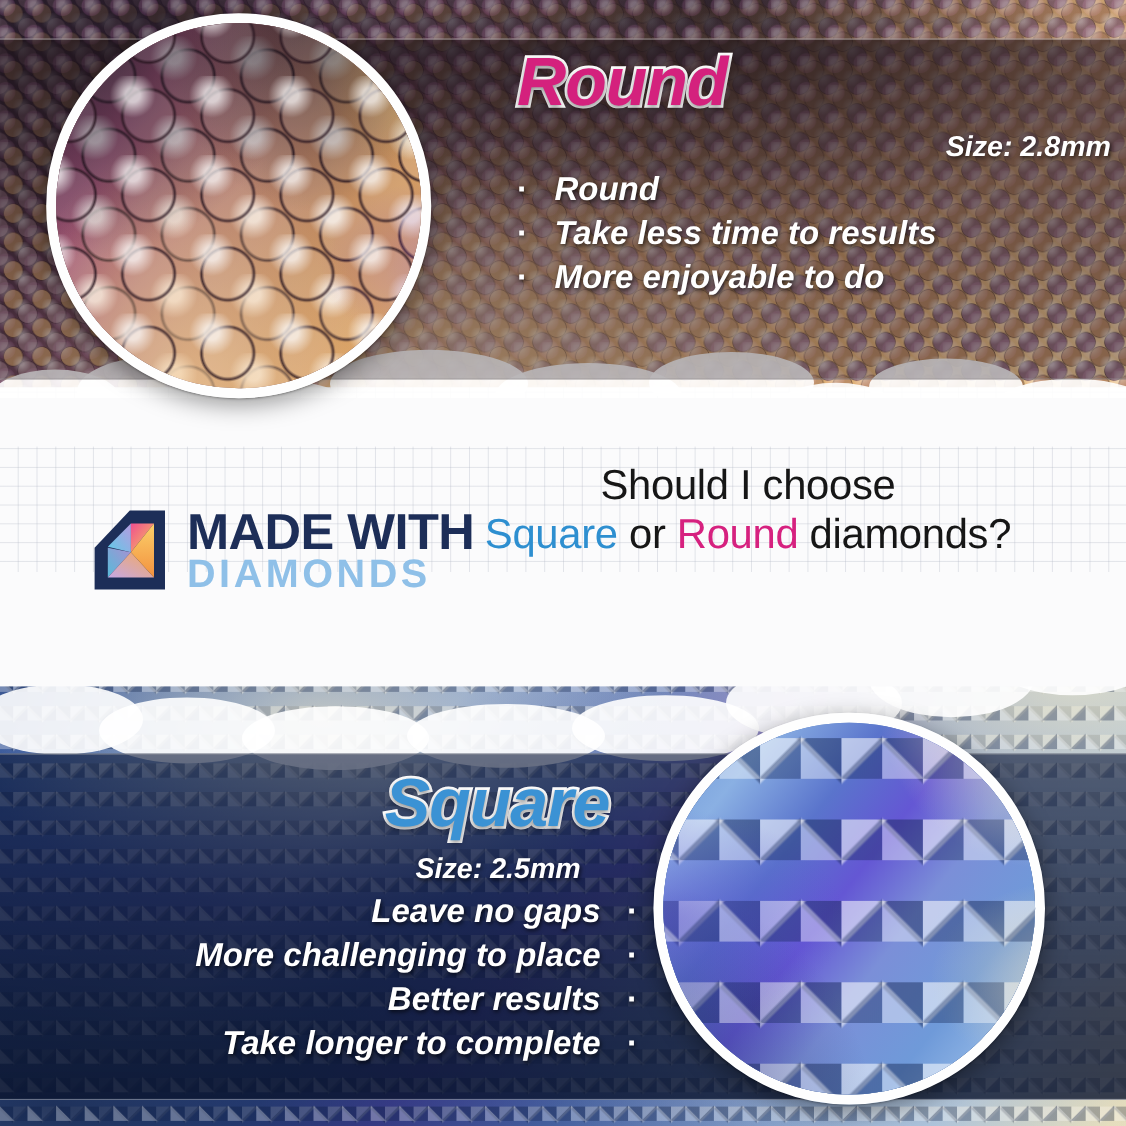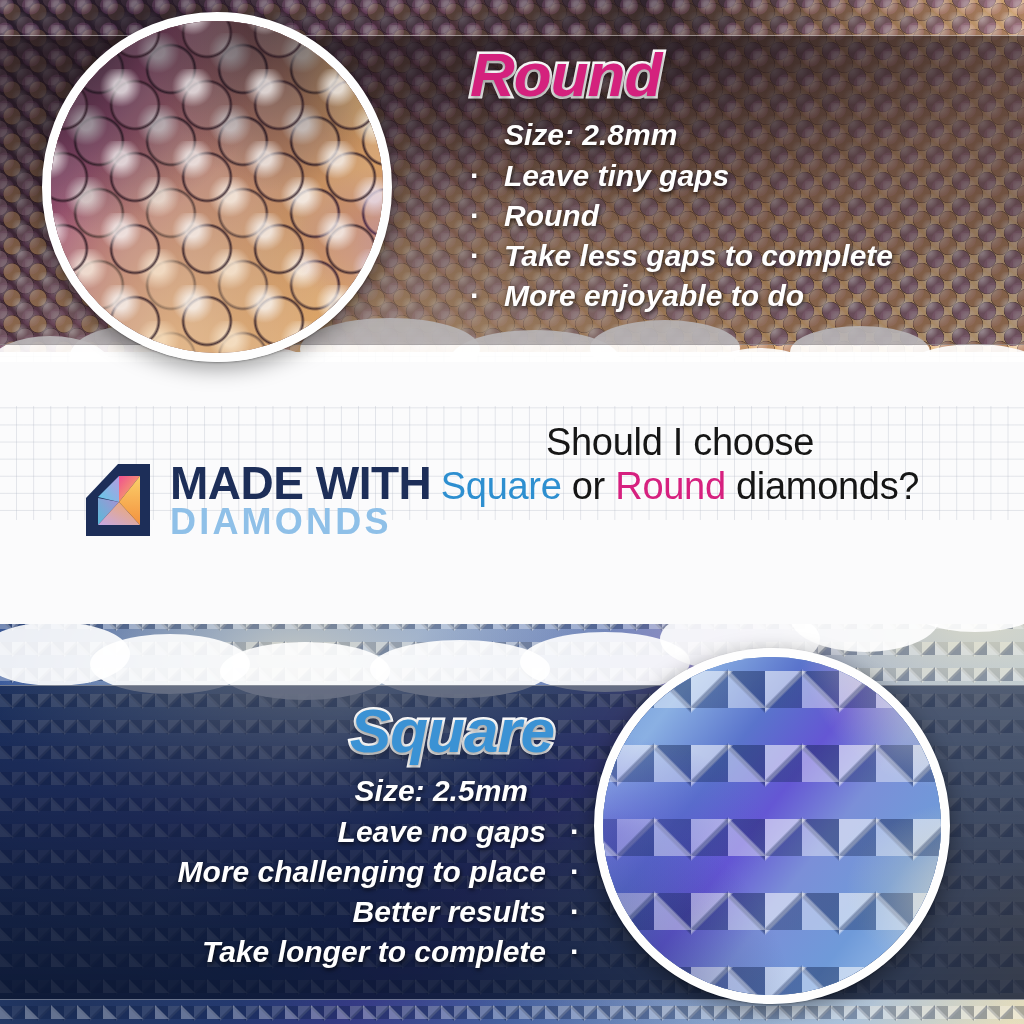--- a/index.html
+++ b/index.html
@@ -191,23 +191,24 @@
     -webkit-text-stroke:5px #ffffff; paint-order:stroke fill;
     text-shadow:0 3px 6px rgba(0,0,0,.45);
   }
   #square-title {
     color:#3b92d4;
     -webkit-text-stroke:5px #ffffff; paint-order:stroke fill;
     text-shadow:0 3px 6px rgba(0,0,0,.45);
     margin-right:26px;
   }
   .sizeline {
-    font-style:italic; font-weight:bold; font-size:30px;
+    font-style:italic; font-weight:bold; font-size:26px;
     text-shadow:1px 2px 4px rgba(0,0,0,.7);
     margin-top:12px;
+    text-align:right;
   }
   #round-size { padding-left:34px; }
   #square-size{ padding-right:52px; }
 
   ul.bullets { list-style:none; margin-top:4px; }
   ul.bullets li{
     font-style:italic; font-weight:bold; font-size:30px;
     text-shadow:1px 2px 4px rgba(0,0,0,.7);
     line-height:1.33; white-space:nowrap;
   }
@@ -293,23 +294,22 @@
     <div class="zoomtex zoom-round"></div>
   </div>
   <div class="inset" id="inset-square">
     <div class="zoomtex zoom-square"></div>
   </div>
 
   <div class="panel" id="panel-round">
     <div class="title" id="round-title">Round</div>
     <div class="sizeline" id="round-size">Size:  2.8mm</div>
     <ul class="bullets" id="round-bullets">
-      <li>Leave tiny gaps</li>
       <li>Round</li>
-      <li>Take less gaps to complete</li>
+      <li>Take less time to results</li>
       <li>More enjoyable to do</li>
     </ul>
   </div>
 
   <div class="panel" id="panel-square">
     <div class="title" id="square-title">Square</div>
     <div class="sizeline" id="square-size">Size:  2.5mm</div>
     <ul class="bullets" id="square-bullets">
       <li>Leave no gaps</li>
       <li>More challenging to place</li>

